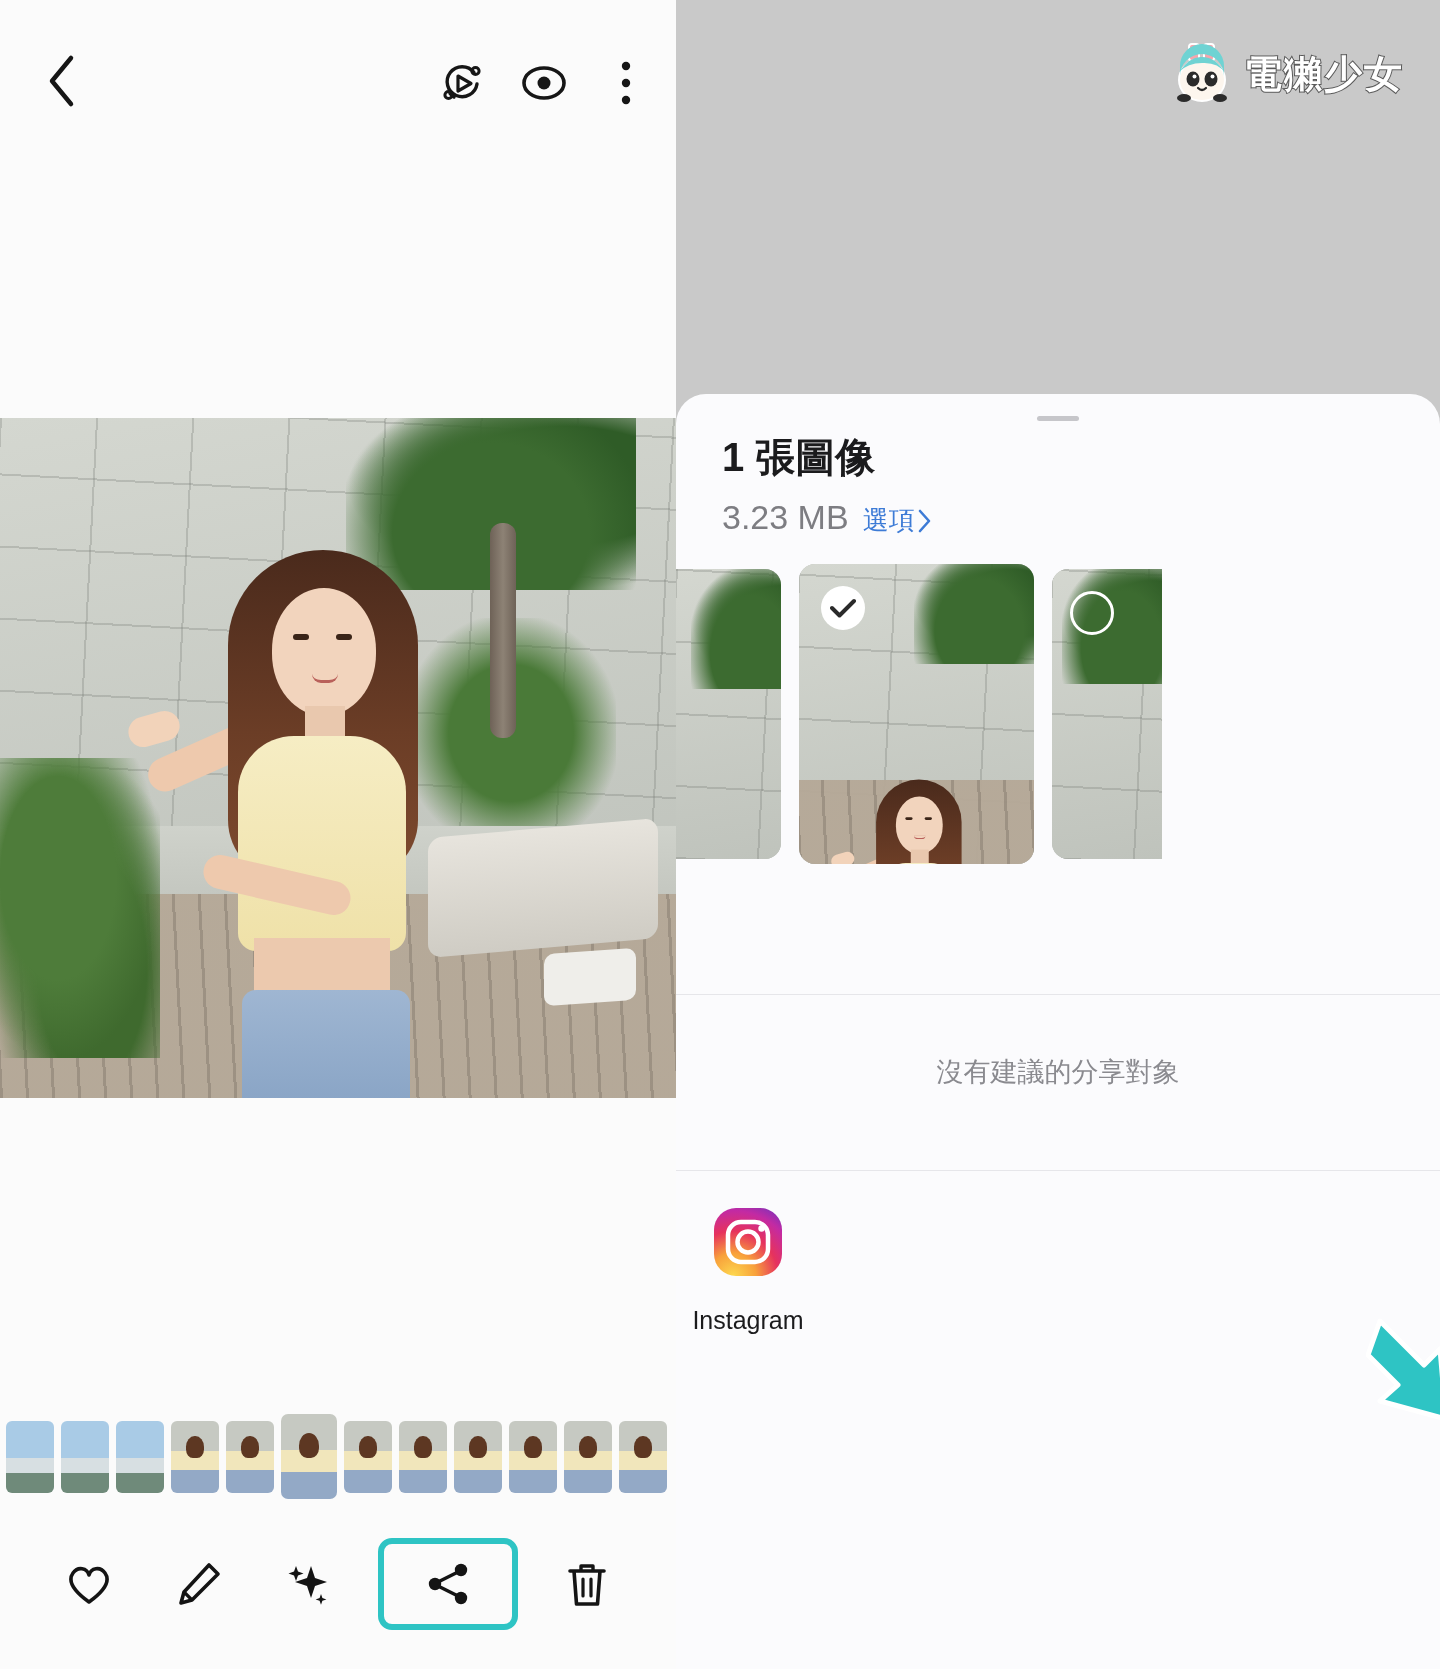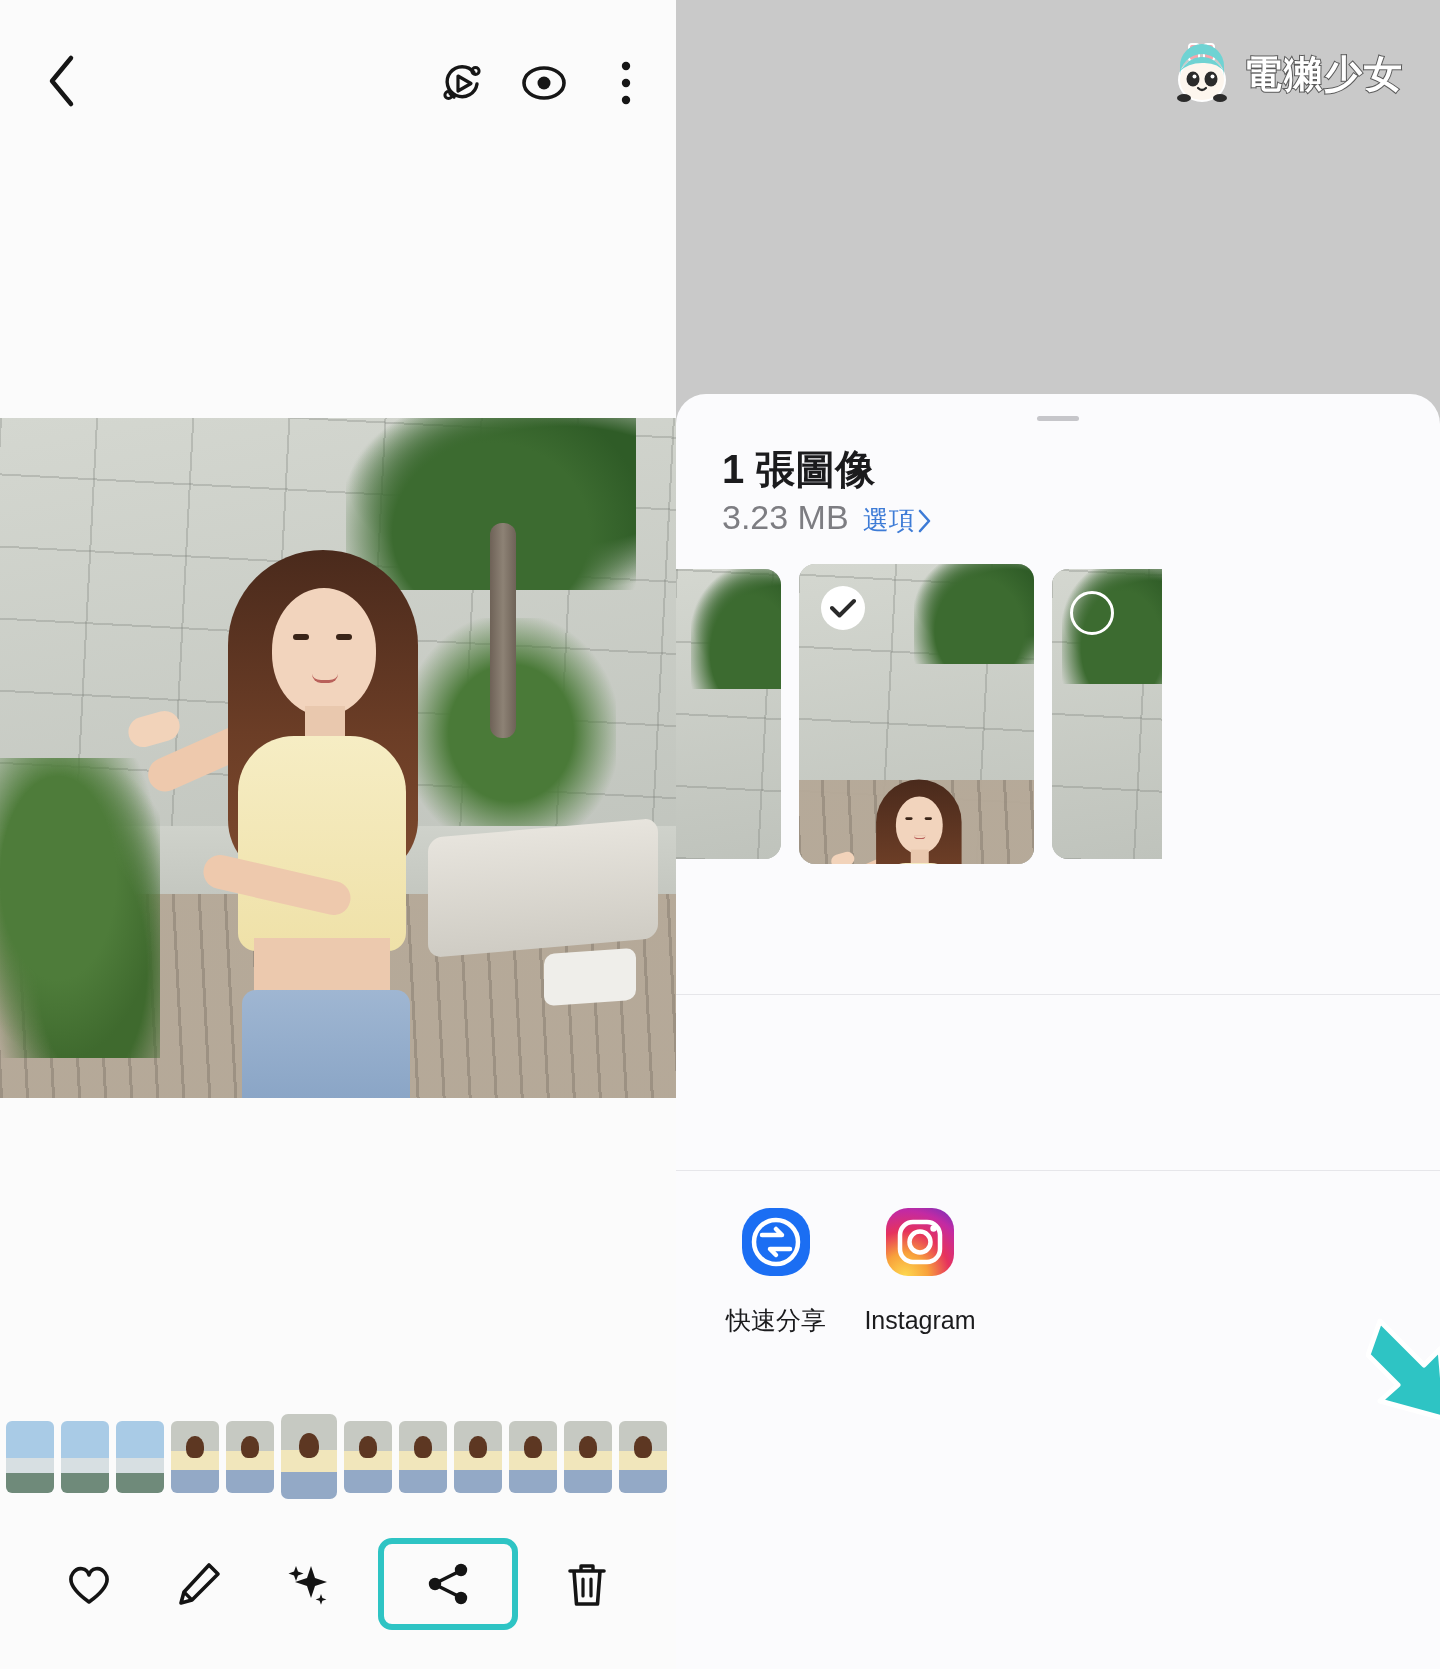--- a/index.html
+++ b/index.html
@@ -116,21 +116,21 @@
     paint-order: stroke fill;
     font-family:"DejaVu Sans","Liberation Sans",sans-serif;
   }
 
   .sheet {
     position:absolute; left:0; top:394px; width:764px; height:1275px;
     background:#fbfbfd; border-radius:30px 30px 0 0;
   }
   .grabber { position:absolute; left:50%; top:22px; transform:translateX(-50%);
              width:42px; height:5px; border-radius:3px; background:#c6c6ca; }
-  .sheet-title { position:absolute; left:46px; top:48px; font-size:40px; font-weight:700; color:#1b1b1d; }
+  .sheet-title { position:absolute; left:46px; top:36px; font-size:40px; font-weight:700; color:#1b1b1d; }
   .sheet-sub { position:absolute; left:46px; top:104px; display:flex; align-items:baseline; gap:14px; }
   .sheet-size { font-size:34px; color:#7d7d82; }
   .sheet-options { font-size:26px; color:#3d7bd6; display:flex; align-items:center; gap:2px; cursor:pointer; }
 
   .thumb-row { position:absolute; left:0; top:170px; width:764px; height:300px;
                display:flex; align-items:center; gap:18px; padding-left:0; overflow:hidden; }
   .sel-thumb { flex:0 0 auto; border-radius:16px; overflow:hidden; position:relative; background:#b9bdb6; }
   .sel-thumb.partial-left { width:105px; height:290px; margin-left:0; border-radius:0 16px 16px 0; }
   .sel-thumb.main { width:235px; height:300px; }
   .sel-thumb.partial-right { width:110px; height:290px; border-radius:16px 0 0 16px; }
@@ -366,36 +366,26 @@
         </div>
         <div class="sel-thumb partial-right">
           <div class="ph-wall" style="height:100%"></div>
           <div class="ph-foliage-t" style="right:-20px;top:-5px;width:120px;height:120px"></div>
           <div class="check-ring"></div>
         </div>
       </div>
 
       <div class="divider d1"></div>
 
+      <div class="no-suggest">沒有建議的分享對象</div>
 
       <div class="divider d2"></div>
 
       <div class="app-row">
 
-        <div class="app-item first">
-          <div class="app-icon">
-            <svg width="76" height="76" viewBox="0 0 76 76" aria-hidden="true">
-              <rect x="4" y="4" width="68" height="68" rx="28" fill="#1b6ef3"></rect>
-              <circle cx="38" cy="38" r="22" fill="none" stroke="#fff" stroke-width="4.5"></circle>
-              <path d="M24 31 H44 L38 25" stroke="#fff" stroke-width="4.5" fill="none" stroke-linecap="round" stroke-linejoin="round"></path>
-              <path d="M52 45 H32 L38 51" stroke="#fff" stroke-width="4.5" fill="none" stroke-linecap="round" stroke-linejoin="round"></path>
-            </svg>
-          </div>
-          <div class="app-label">快速分享</div>
-        </div>
 
 
 
 
         <div class="app-item">
           <div class="app-icon">
             <svg width="76" height="76" viewBox="0 0 76 76" aria-hidden="true">
               <defs>
                 <radialGradient id="ig" cx="28%" cy="100%" r="120%">
                   <stop offset="0%" stop-color="#fdd84f"></stop>

